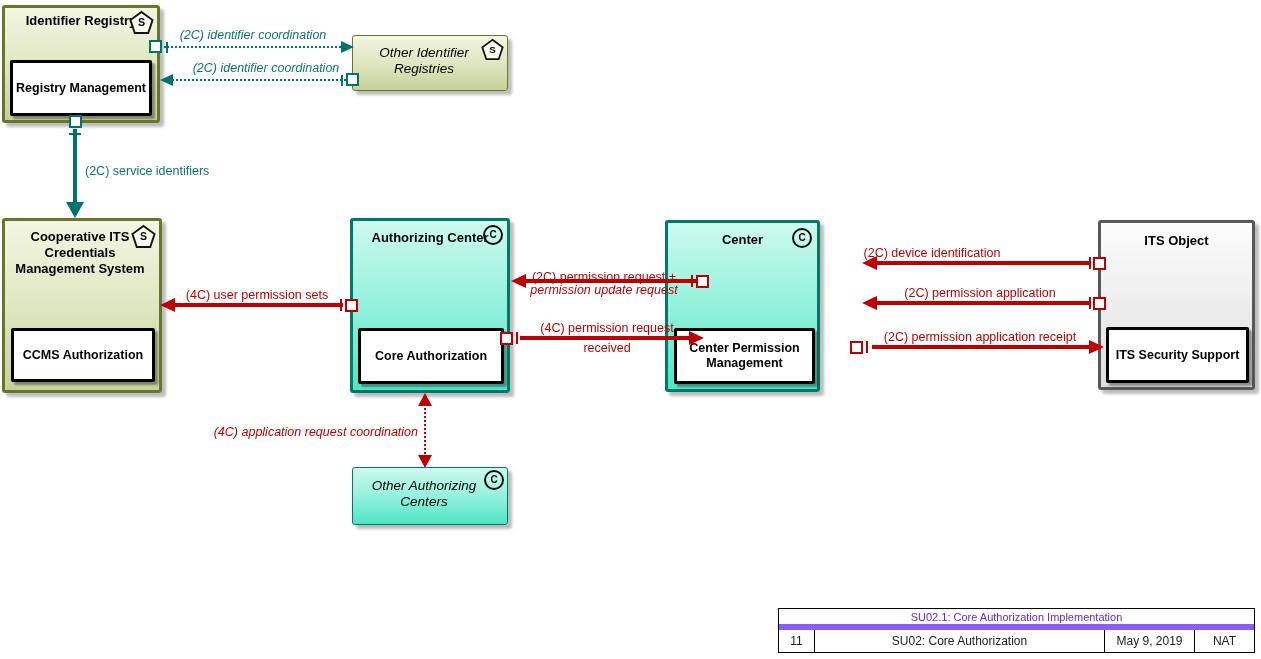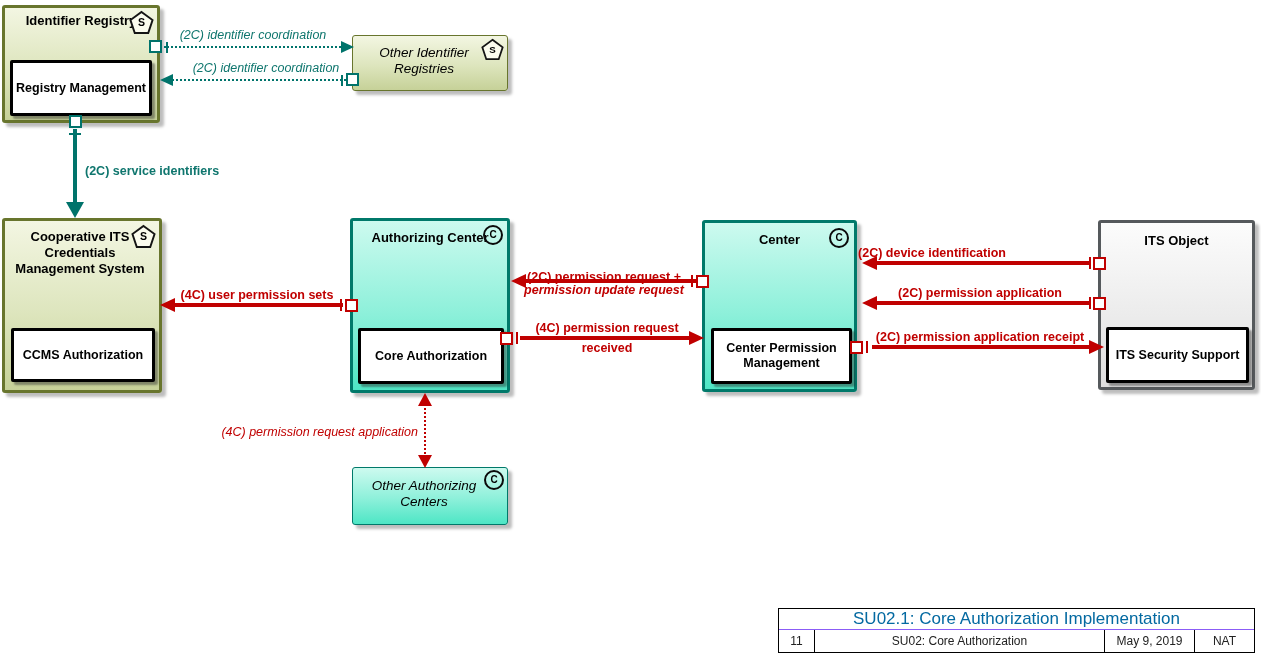--- a/index.html
+++ b/index.html
@@ -45,31 +45,31 @@
   .head.right-teal { border-top:6px solid transparent; border-bottom:6px solid transparent; border-left:13px solid #00736b; }
   .head.down-teal  { border-left:9px solid transparent; border-right:9px solid transparent; border-top:16px solid #00736b; }
   
   .port { position:absolute; width:13px; height:13px; background:#fff; z-index:5; }
   .port.teal { border:2px solid #00736b; }
   .port.red  { border:2px solid #c00000; }
   .tick-v-red  { position:absolute; width:2px; height:12px; background:#c00000; }
   .tick-v-teal { position:absolute; width:2px; height:11px; background:#00736b; }
   .tick-h-teal { position:absolute; width:12px; height:2px; background:#00736b; }
   
-  .flabel { position:absolute; white-space:nowrap; font-size:12.5px; font-weight:bold; }
+  .flabel { position:absolute; white-space:nowrap; font-size:12.5px; font-weight:normal; }
   .flabel.red  { color:#c00000; }
   .flabel.teal { color:#0f766e; }
   .flabel.center { transform:translateX(-50%); }
   .flabel.right-align { transform:translateX(-100%); }
   .flabel.italic { font-style:italic; }
   .flabel.italic-normal { font-style:italic; font-weight:normal; }
   
   #title-block { position:absolute; left:778px; top:608px; width:477px; border:1px solid #000; background:#fff; }
-  #title-block .tb-row1 { border-bottom:1px solid #8b5cf6; height:21px; display:flex; align-items:center; justify-content:center;
-                          font-size:17px; color:#0369a1; }
+  #title-block .tb-row1 { border-bottom:6px solid #8b5cf6; height:21px; display:flex; align-items:center; justify-content:center;
+                          font-size:11px; color:#6d28d9; }
   #title-block .tb-row2 { height:22px; display:flex; }
   #title-block .tb-cell { display:flex; align-items:center; justify-content:center; font-size:12px; color:#222; height:100%; }
   #title-block .tb-cell + .tb-cell { border-left:1px solid #000; }
 </style>
 </head>
 <body>
 
 <div id="canvas">
 
   <div class="ebox olive" style="left:2px;top:5px;width:158px;height:118px">
@@ -103,21 +103,21 @@
   </div>
 
   <div class="ebox teal" style="left:350px;top:218px;width:160px;height:175px">
     <div class="ebox-title" style="padding-top:9px">Authorizing Center</div>
     <div class="badge-circ" style="right:4px;top:4px">C</div>
     <div class="inner-box" style="left:5px;top:107px;width:146px;height:56px">
       <span>Core Authorization</span>
     </div>
   </div>
 
-  <div class="ebox teal" style="left:702px;top:220px;width:155px;height:172px">
+  <div class="ebox teal" style="left:665px;top:220px;width:155px;height:172px">
     <div class="ebox-title" style="padding-top:9px">Center</div>
     <div class="badge-circ" style="right:5px;top:5px">C</div>
     <div class="inner-box" style="left:6px;top:105px;width:141px;height:56px">
       <span>Center Permission Management</span>
     </div>
   </div>
 
   <div class="ebox gray" style="left:1098px;top:220px;width:157px;height:170px">
     <div class="ebox-title" style="padding-top:10px">ITS Object</div>
     <div class="inner-box" style="left:5px;top:104px;width:143px;height:56px">
@@ -182,21 +182,21 @@
 
   <div class="h-line-red" style="left:872px;top:345px;width:218px"></div>
   <div class="head right-red" style="left:1089px;top:340px"></div>
   <div class="port red" style="left:850px;top:341px"></div>
   <div class="tick-v-red" style="left:866px;top:341px"></div>
   <span class="flabel red center" style="left:980px;top:330px">(2C) permission application receipt</span>
 
   <div class="v-dot-red" style="left:424px;top:404px;height:54px"></div>
   <div class="head up-red" style="left:418px;top:393px"></div>
   <div class="head down-red" style="left:418px;top:455px"></div>
-  <span class="flabel red italic-normal right-align" style="left:418px;top:425px">(4C) permission request application</span>
+  <span class="flabel red italic-normal right-align" style="left:418px;top:425px">(4C) application request coordination</span>
 
   <div id="title-block">
     <div class="tb-row1">SU02.1: Core Authorization Implementation</div>
     <div class="tb-row2">
       <div class="tb-cell" style="width:35px">11</div>
       <div class="tb-cell" style="width:290px">SU02: Core Authorization</div>
       <div class="tb-cell" style="width:90px">May 9, 2019</div>
       <div class="tb-cell" style="width:60px">NAT</div>
     </div>
   </div>

